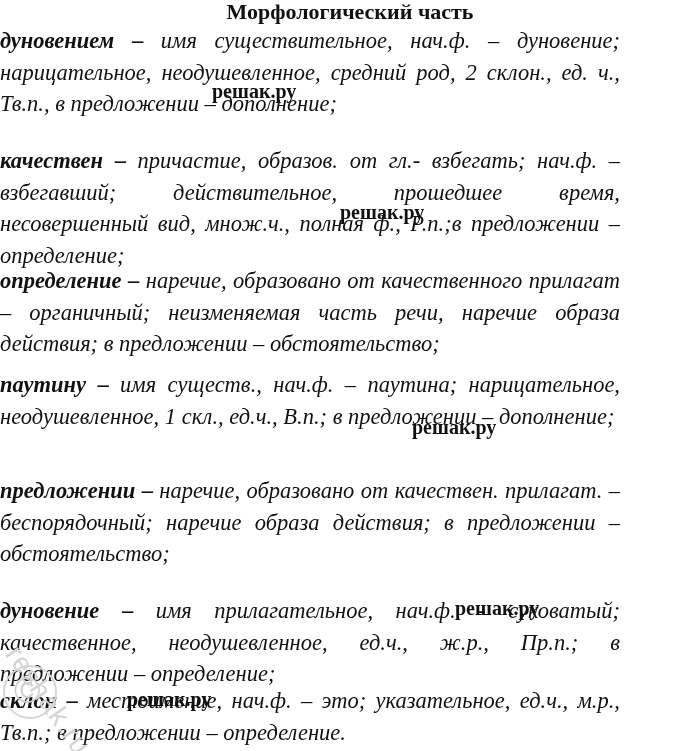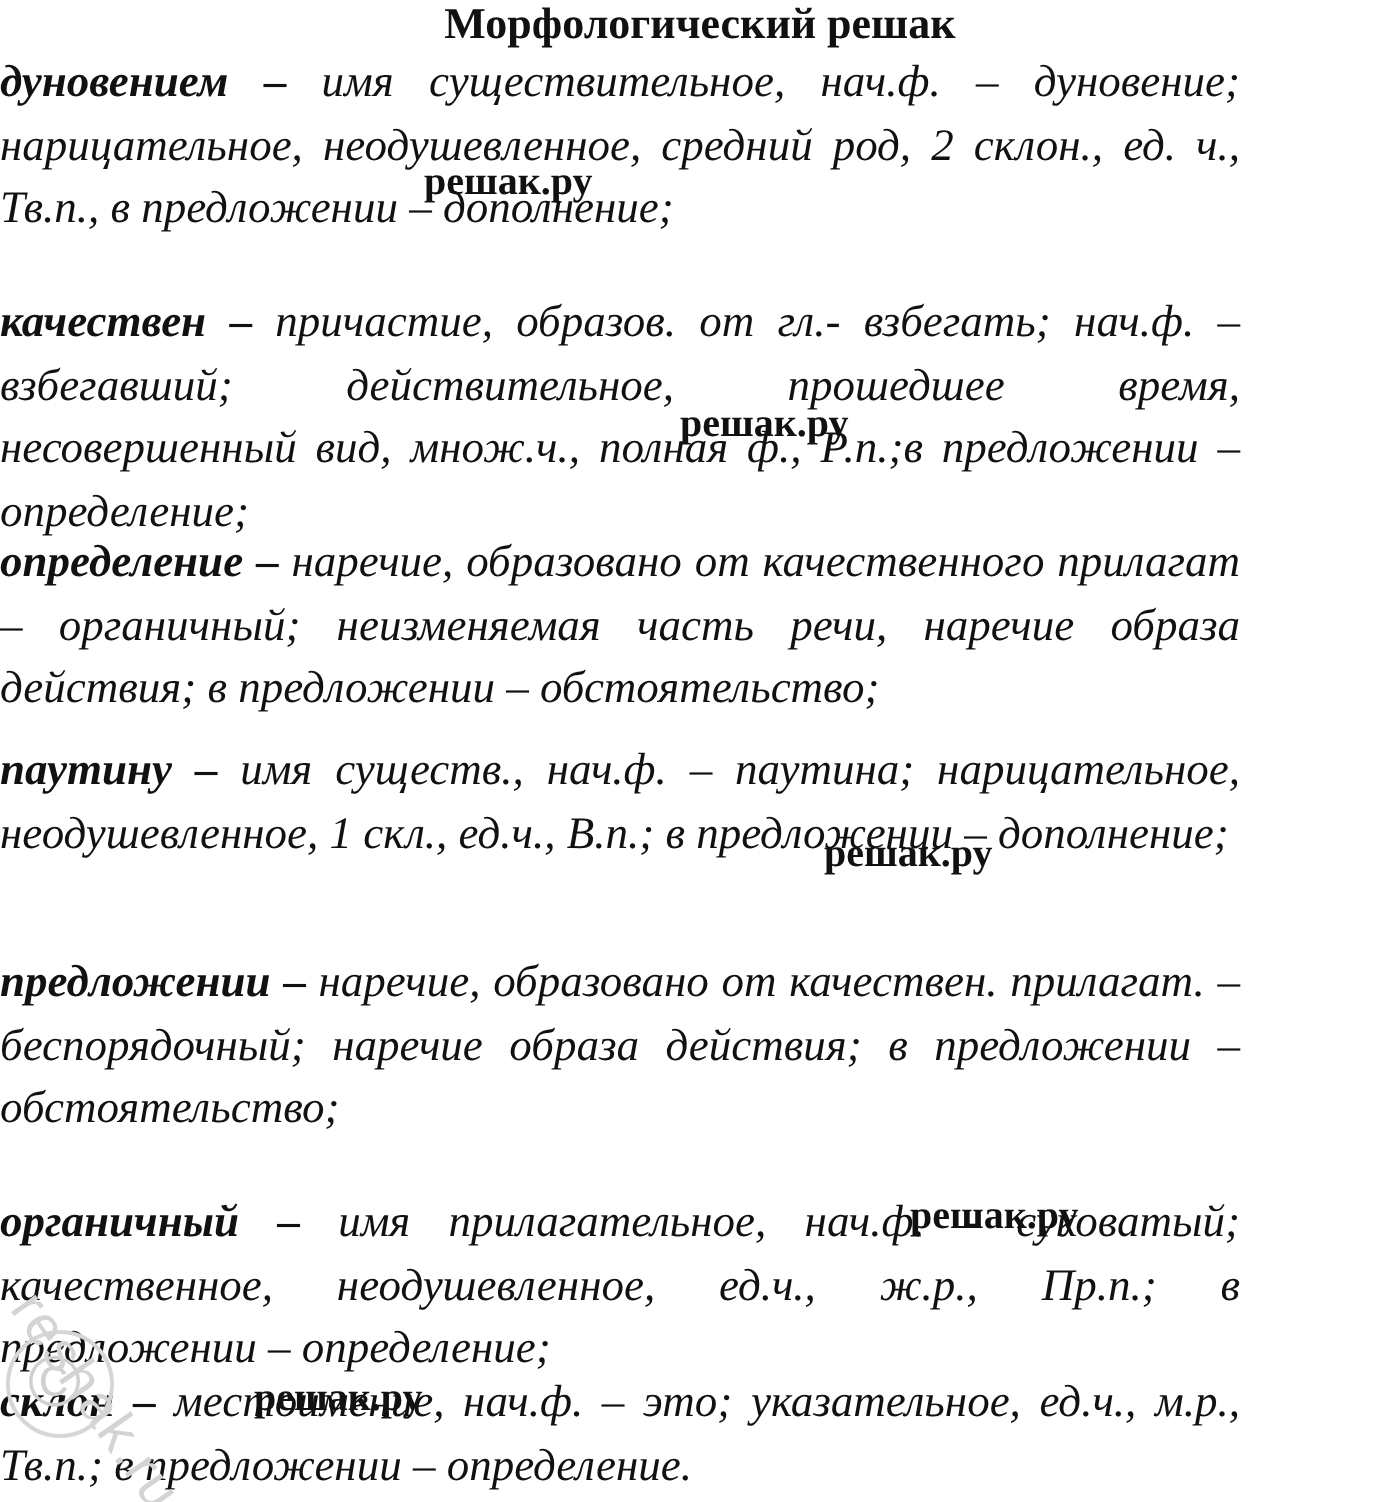--- a/index.html
+++ b/index.html
@@ -37,21 +37,21 @@
   .wm-reshak {
     position: absolute; left: 25px; top: 640px; font-family: "Liberation Sans", sans-serif;
     font-size: 28px; color: #d4d4d4; transform: rotate(55deg); transform-origin: left top;
     letter-spacing: 1px;
   }
 </style>
 </head>
 <body>
 
 <div class="page">
-  <h1 class="title">Морфологический решак</h1>
+  <h1 class="title">Морфологический часть</h1>
 
   <p class="entry" style="top:25px">
     <span class="word">дуновением</span>
     <span class="dash">–</span>
     <span>имя существительное, нач.ф. – дуновение; нарицательное, неодушевленное, средний род, 2 склон., ед. ч., Тв.п., в предложении – дополнение;</span>
   </p>
 
   <p class="entry" style="top:145px">
     <span class="word">качествен</span>
     <span class="dash">–</span>
@@ -70,21 +70,21 @@
     <span>имя существ., нач.ф. – паутина; нарицательное, неодушевленное, 1 скл., ед.ч., В.п.; в предложении – дополнение;</span>
   </p>
 
   <p class="entry" style="top:475px">
     <span class="word">предложении</span>
     <span class="dash">–</span>
     <span>наречие, образовано от качествен. прилагат. – беспорядочный; наречие образа действия; в предложении – обстоятельство;</span>
   </p>
 
   <p class="entry" style="top:595px">
-    <span class="word">органичный</span>
+    <span class="word">дуновение</span>
     <span class="dash">–</span>
     <span>имя прилагательное, нач.ф. - суковатый; качественное, неодушевленное, ед.ч., ж.р., Пр.п.; в предложении – определение;</span>
   </p>
 
   <p class="entry" style="top:685px">
     <span class="word">склон</span>
     <span class="dash">–</span>
     <span>местоимение, нач.ф. – это; указательное, ед.ч., м.р., Тв.п.; в предложении – определение.</span>
   </p>
 

